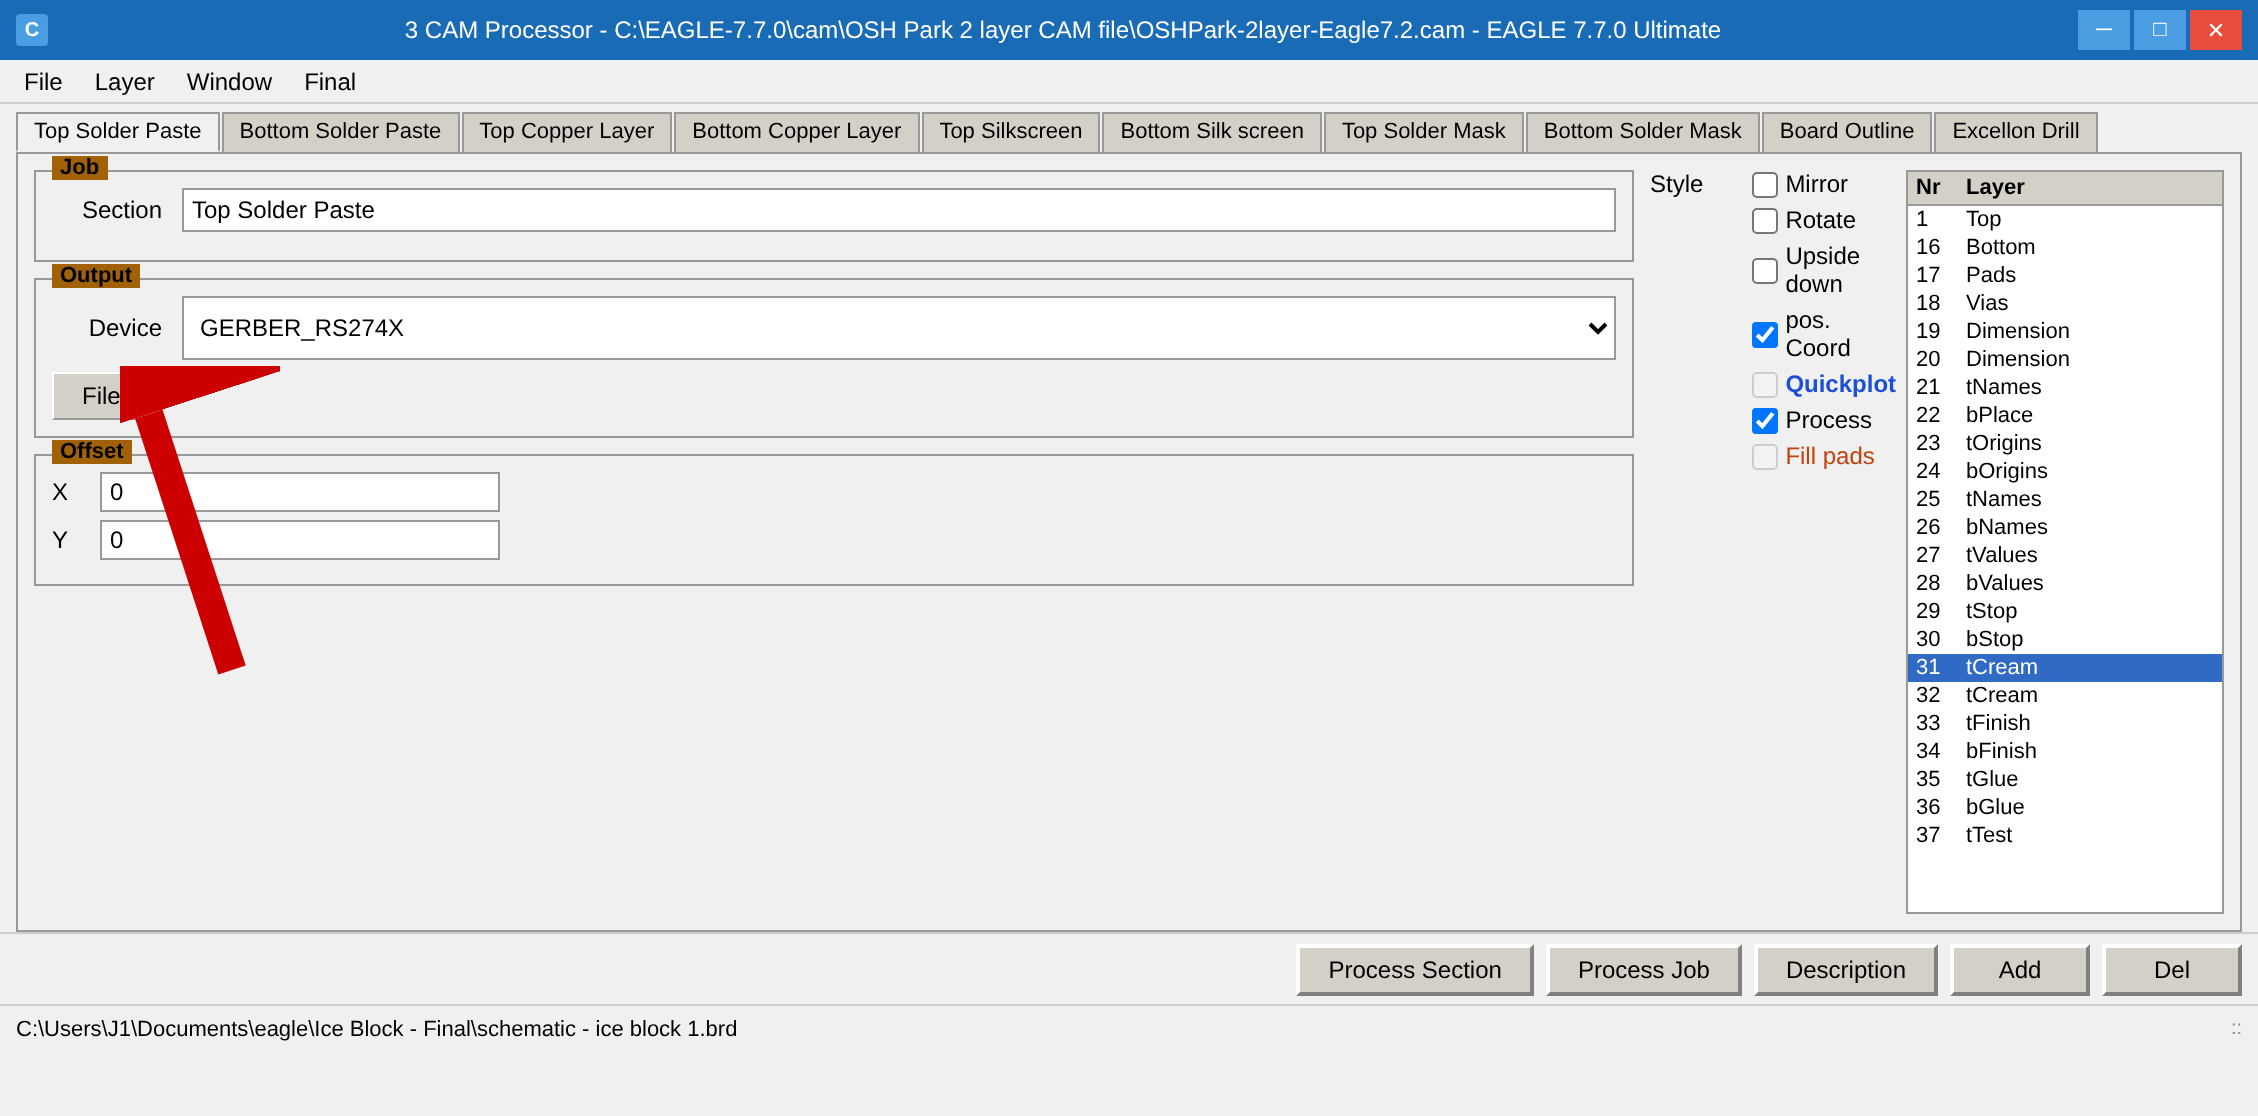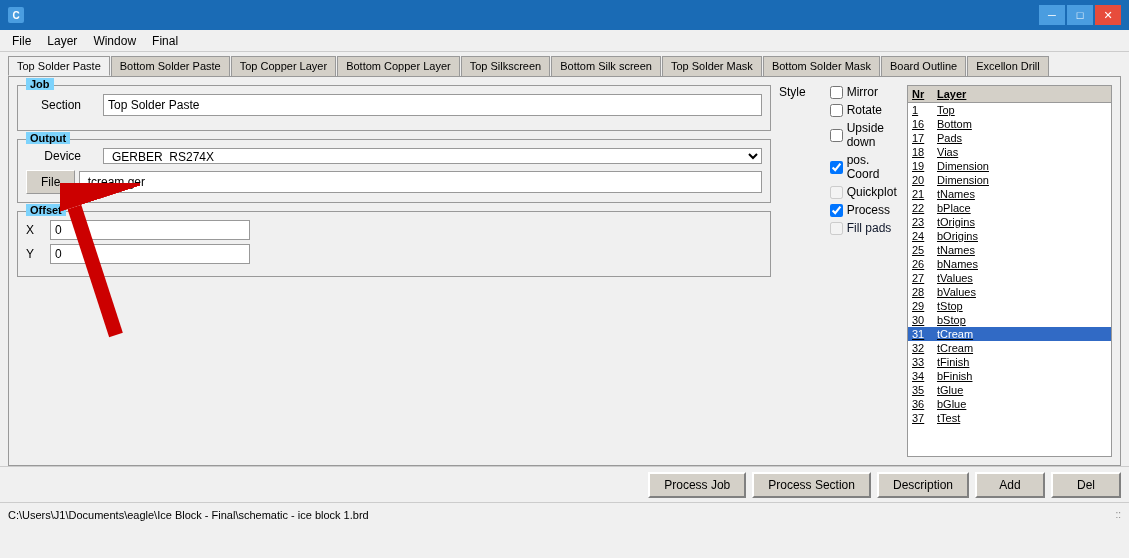--- a/index.html
+++ b/index.html
@@ -109,50 +109,50 @@
     .group-box {
       border: 1px solid #999;
       padding: 8px;
       position: relative;
       background: #f0f0f0;
     }
     .group-box-title {
       position: absolute;
       top: -8px;
       left: 8px;
-      background: #7dd3fc;
+      background: #a16207;
       padding: 0 4px;
       font-size: 11px;
       font-weight: bold;
     }
 
     .form-row {
       display: flex;
       align-items: center;
       margin-bottom: 6px;
-      gap: 16px;
+      gap: 4px;
     }
     .form-label {
       width: 55px;
       font-size: 12px;
       text-align: right;
       margin-right: 6px;
       flex-shrink: 0;
     }
     .form-input {
       flex: 1;
       height: 22px;
       border: 1px solid #999;
       background: white;
       padding: 2px 4px;
       font-size: 12px;
     }
     .form-select {
       flex: 1;
-      height: 16px;
+      height: 32px;
       border: 1px solid #999;
       background: white;
       padding: 0 4px;
       font-size: 12px;
     }
 
     
     .file-row {
       display: flex;
       align-items: center;
@@ -214,26 +214,25 @@
     }
     .checkbox-row input[type="checkbox"] {
       width: 13px; height: 13px;
     }
     .checkbox-label {
       font-size: 12px;
     }
 
     
     .layer-panel {
-      width: 205px;
+      width: 159px;
       border: 1px solid #999;
       background: white;
       display: flex;
       flex-direction: column;
-      text-decoration: underline;
     }
     .layer-header {
       display: flex;
       background: #d4d0c8;
       border-bottom: 1px solid #999;
       padding: 2px 4px;
     }
     .layer-header-nr {
       width: 25px;
       font-size: 11px;
@@ -318,20 +317,21 @@
     .layer-list::-webkit-scrollbar-track { background: #d4d0c8; }
     .layer-list::-webkit-scrollbar-thumb { background: #a0a0a0; border: 1px solid #808080; }
   </style>
 </head>
 <body>
 
 <div class="title-bar">
   <div class="title-bar-icon">
     <span>C</span>
   </div>
+  <div class="title-bar-title">3 CAM Processor - C:\EAGLE-7.7.0\cam\OSH Park 2 layer CAM file\OSHPark-2layer-Eagle7.2.cam - EAGLE 7.7.0 Ultimate</div>
   <div class="title-bar-controls">
     <button class="title-btn minimize">─</button>
     <button class="title-btn maximize">□</button>
     <button class="title-btn close">✕</button>
   </div>
 </div>
 
 <div class="menu-bar">
   <div class="menu-item">File</div>
   <div class="menu-item">Layer</div>
@@ -368,21 +368,20 @@
       </div>
 
       <div class="group-box">
         <span class="group-box-title">Output</span>
         <div class="form-row">
           <span class="form-label">Device</span>
           <select class="form-select" id="device-select"><option value="GERBER_RS274X">GERBER_RS274X</option><option value="GERBER_RS274D">GERBER_RS274D</option><option value="EXCELLON">EXCELLON</option><option value="HP-GL">HP-GL</option></select>
         </div>
         <div class="file-row">
           <button class="file-btn">File</button>
-          <input class="form-input" type="text" id="file-input" style="flex: 1 1 0%;" value=".tcream.ger">
         </div>
       </div>
 
       <div class="group-box offset-group">
         <span class="group-box-title">Offset</span>
         <div class="offset-row">
           <span class="offset-label">X</span>
           <input class="offset-input" type="text" id="offset-x-input" value="0" style="">
         </div>
         <div class="offset-row">
@@ -407,29 +406,29 @@
           <div class="checkbox-row">
             <input type="checkbox" style="">
             <span class="checkbox-label">Upside down</span>
           </div>
           <div class="checkbox-row">
             <input type="checkbox" checked="" style="">
             <span class="checkbox-label">pos. Coord</span>
           </div>
           <div class="checkbox-row">
             <input type="checkbox" disabled="" style="">
-            <span class="checkbox-label" style="color: #000000;">Quickplot</span>
+            <span class="checkbox-label" style="color: #1d4ed8; font-weight: bold;">Quickplot</span>
           </div>
           <div class="checkbox-row">
             <input type="checkbox" checked="" style="">
             <span class="checkbox-label">Process</span>
           </div>
           <div class="checkbox-row">
             <input type="checkbox" disabled="" style="">
-            <span class="checkbox-label" style="color: #0f172a;">Fill pads</span>
+            <span class="checkbox-label" style="color: #c2410c;">Fill pads</span>
           </div>
         </div>
     </div>
 
     <div class="layer-panel">
       <div class="layer-header">
         <span class="layer-header-nr">Nr</span>
         <span class="layer-header-layer">Layer</span>
       </div>
       <div class="layer-list" id="layer-list">
@@ -537,22 +536,22 @@
           <polygon points="0 0, 20 7, 0 14" fill="#cc0000"></polygon>
         </marker>
       </defs>
 
       <line x1="60" y1="190" x2="8" y2="30" stroke="#cc0000" stroke-width="18" marker-end="url(#arrowhead)"></line>
     </svg>
   </div>
 </div>
 
 <div class="bottom-bar">
+  <button class="action-btn">Process Section</button>
   <button class="action-btn">Process Job</button>
-  <button class="action-btn">Process Section</button>
   <button class="action-btn">Description</button>
   <button class="action-btn">Add</button>
   <button class="action-btn">Del</button>
 </div>
 
 <div class="status-bar">
   <span class="status-text">C:\Users\J1\Documents\eagle\Ice Block - Final\schematic - ice block 1.brd</span>
   <span style="font-size:10px; color:#888;">::</span>
 </div>
 

